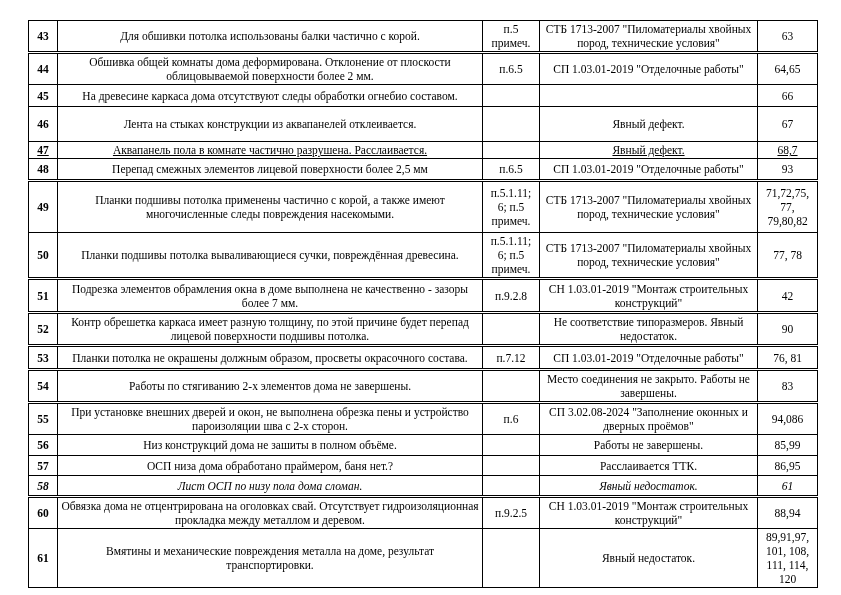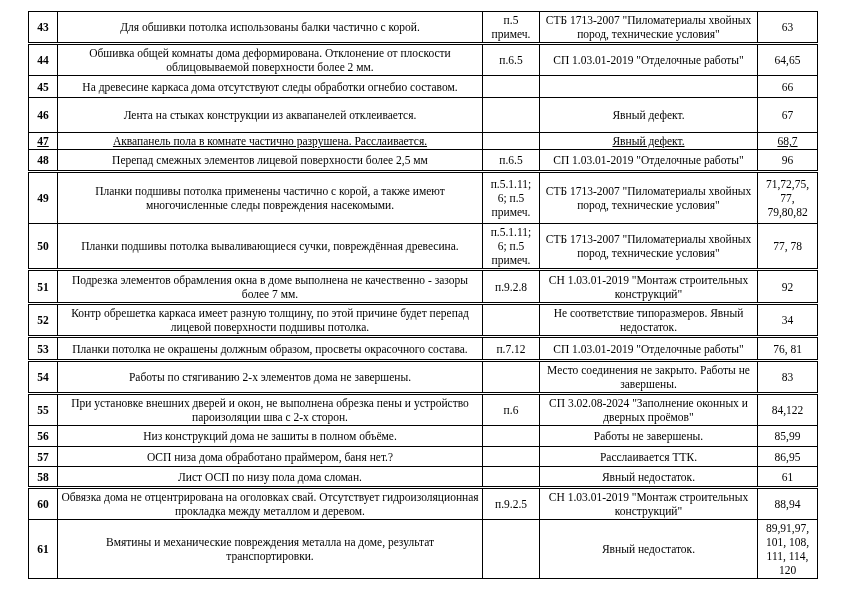--- a/index.html
+++ b/index.html
@@ -12,21 +12,21 @@
     width: 841px;
     height: 595px;
     background: #ffffff;
     overflow: hidden;
     font-family: "Liberation Serif", serif;
     color: #000000;
   }
   table.defects {
     position: absolute;
     left: 28px;
-    top: 11px;
+    top: 20px;
     width: 789px;
     border-collapse: collapse;
     table-layout: fixed;
   }
   table.defects td {
     border: 1px solid #000000;
     font-family: "Liberation Serif", serif;
     font-size: 11.5px;
     line-height: 14px;
     text-align: center;
@@ -88,86 +88,86 @@
           <td class="description">Аквапанель пола в комнате частично разрушена. Расслаивается.</td>
           <td class="clause"></td>
           <td class="basis">Явный дефект.</td>
           <td class="pages">68,7</td>
         </tr>
         <tr class="gap" style="height: 22px;">
           <td class="num">48</td>
           <td class="description">Перепад смежных элементов лицевой поверхности более 2,5 мм</td>
           <td class="clause">п.6.5</td>
           <td class="basis">СП 1.03.01-2019 "Отделочные работы"</td>
-          <td class="pages">96</td>
+          <td class="pages">93</td>
         </tr>
         <tr style="height: 52px;">
           <td class="num">49</td>
           <td class="description">Планки подшивы потолка применены частично с корой, а также имеют многочисленные следы повреждения насекомыми.</td>
           <td class="clause">п.5.1.11; 6; п.5 примеч.</td>
           <td class="basis">СТБ 1713-2007 "Пиломатериалы хвойных пород, технические условия"</td>
           <td class="pages">71,72,75, 77, 79,80,82</td>
         </tr>
         <tr class="gap" style="height: 40px;">
           <td class="num">50</td>
           <td class="description">Планки подшивы потолка вываливающиеся сучки, повреждённая древесина.</td>
           <td class="clause">п.5.1.11; 6; п.5 примеч.</td>
           <td class="basis">СТБ 1713-2007 "Пиломатериалы хвойных пород, технические условия"</td>
           <td class="pages">77, 78</td>
         </tr>
         <tr class="gap" style="height: 34px;">
           <td class="num">51</td>
           <td class="description">Подрезка элементов обрамления окна в доме выполнена не качественно - зазоры более 7 мм.</td>
           <td class="clause">п.9.2.8</td>
           <td class="basis">СН 1.03.01-2019 "Монтаж строительных конструкций"</td>
-          <td class="pages">92</td>
+          <td class="pages">42</td>
         </tr>
         <tr class="gap" style="height: 30px; padding-left: 44px;">
           <td class="num">52</td>
           <td class="description">Контр обрешетка каркаса имеет разную толщину, по этой причине будет перепад лицевой поверхности подшивы потолка.</td>
           <td class="clause"></td>
           <td class="basis">Не соответствие типоразмеров. Явный недостаток.</td>
-          <td class="pages">34</td>
+          <td class="pages">90</td>
         </tr>
         <tr class="gap" style="height: 24px;">
           <td class="num">53</td>
           <td class="description">Планки потолка не окрашены должным образом, просветы окрасочного состава.</td>
           <td class="clause">п.7.12</td>
           <td class="basis">СП 1.03.01-2019 "Отделочные работы"</td>
           <td class="pages">76, 81</td>
         </tr>
         <tr class="gap" style="height: 28px;">
           <td class="num">54</td>
           <td class="description">Работы по стягиванию 2-х элементов дома не завершены.</td>
           <td class="clause"></td>
           <td class="basis">Место соединения не закрыто. Работы не завершены.</td>
           <td class="pages">83</td>
         </tr>
         <tr style="height: 32px; margin-top: 12px;">
           <td class="num">55</td>
           <td class="description">При установке внешних дверей и окон, не выполнена обрезка пены и устройство пароизоляции шва с 2-х сторон.</td>
           <td class="clause">п.6</td>
           <td class="basis">СП 3.02.08-2024 "Заполнение оконных и дверных проёмов"</td>
-          <td class="pages">84,122</td>
+          <td class="pages">94,086</td>
         </tr>
         <tr style="height: 21px;">
           <td class="num">56</td>
           <td class="description">Низ конструкций дома не зашиты в полном объёме.</td>
           <td class="clause"></td>
           <td class="basis">Работы не завершены.</td>
           <td class="pages">85,99</td>
         </tr>
         <tr style="height: 20px;">
           <td class="num">57</td>
           <td class="description">ОСП низа дома обработано праймером, баня нет.?</td>
           <td class="clause"></td>
           <td class="basis">Расслаивается ТТК.</td>
           <td class="pages">86,95</td>
         </tr>
-        <tr class="gap" style="height: 21px;">
+        <tr class="gap" style="height: 21px; font-style: italic;">
           <td class="num">58</td>
           <td class="description">Лист ОСП по низу пола дома сломан.</td>
           <td class="clause"></td>
           <td class="basis">Явный недостаток.</td>
           <td class="pages">61</td>
         </tr>
         <tr style="height: 30px;">
           <td class="num">60</td>
           <td class="description">Обвязка дома не отцентрирована на оголовках свай. Отсутствует гидроизоляционная прокладка между металлом и деревом.</td>
           <td class="clause">п.9.2.5</td>

